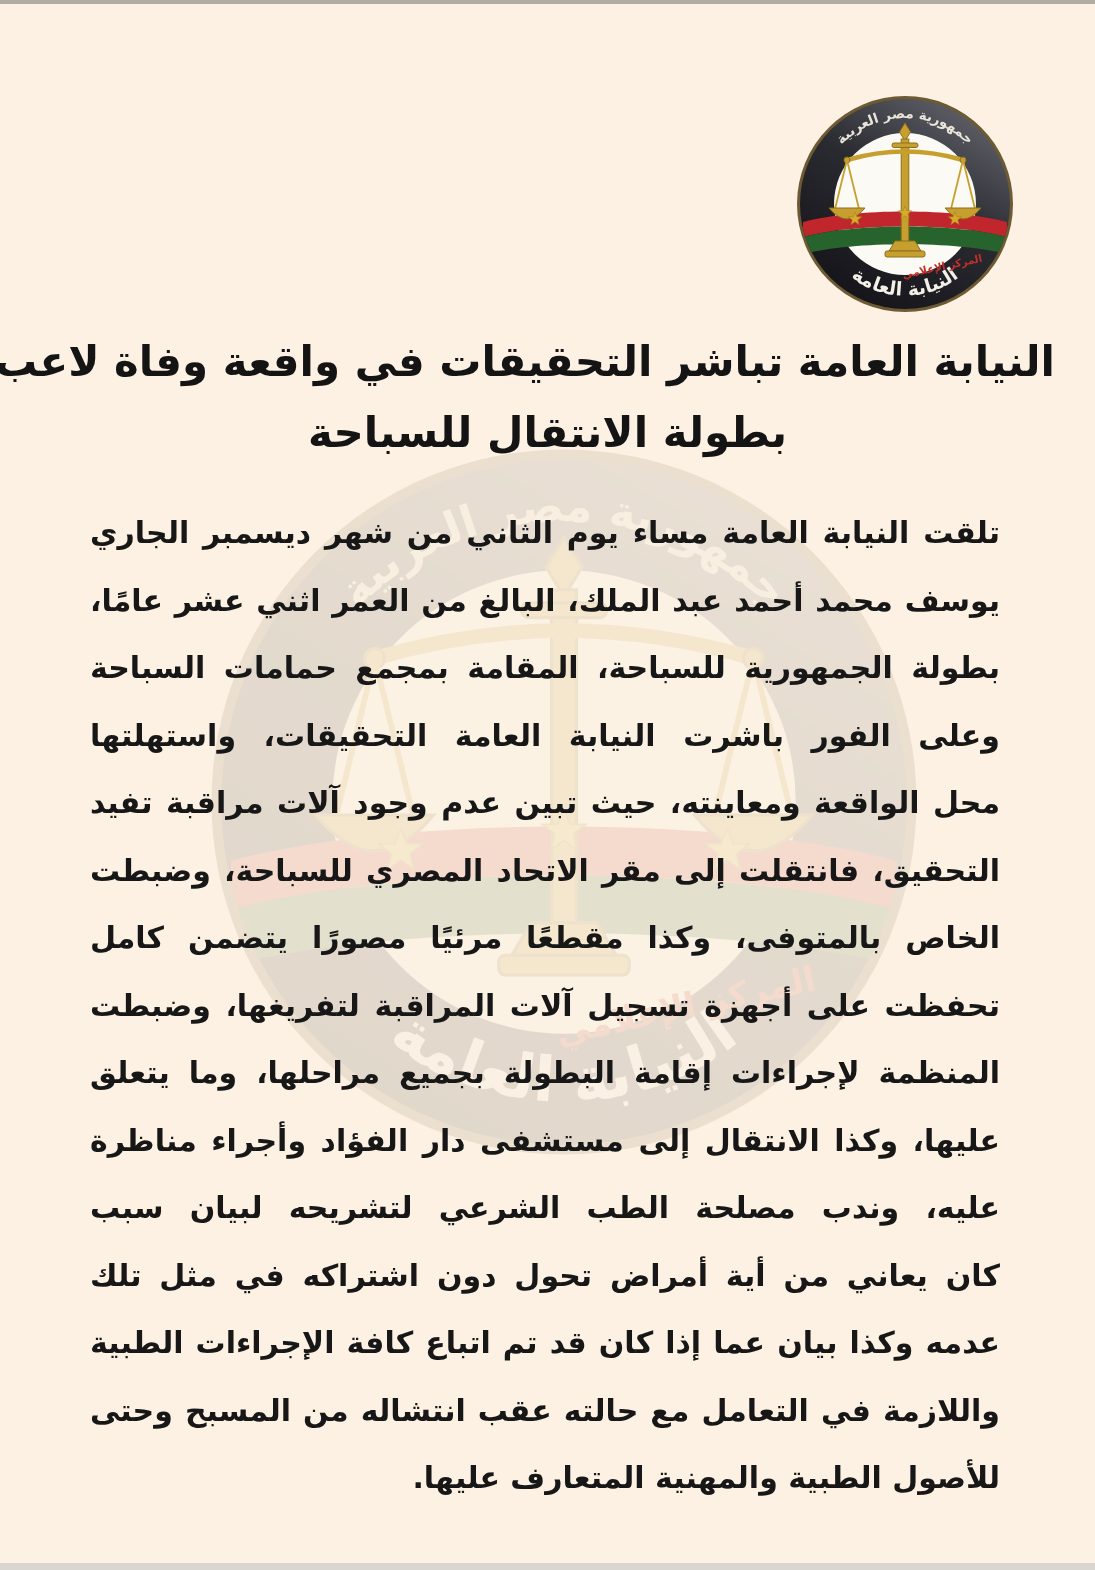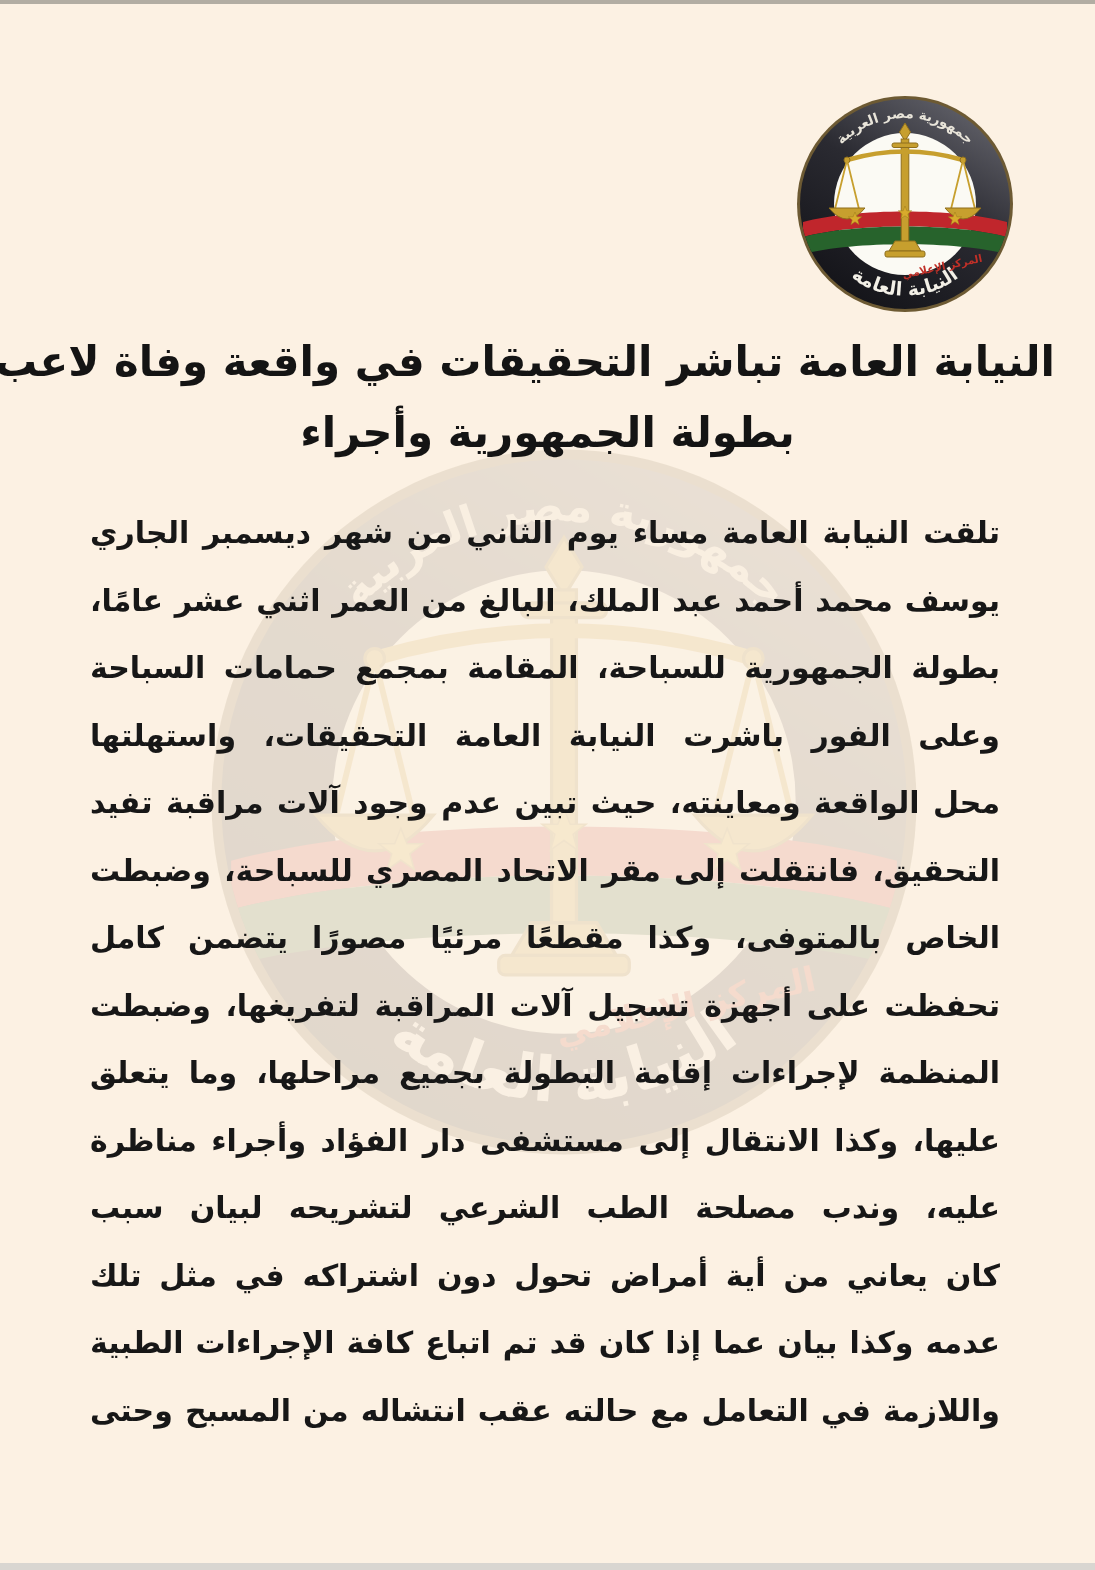--- a/index.html
+++ b/index.html
@@ -103,34 +103,35 @@
   <svg class="watermark" viewBox="0 0 220 220">
     <use href="#emblem"></use>
   </svg>
 
   <svg class="logo" viewBox="0 0 220 220">
     <use href="#emblem"></use>
   </svg>
 
   <div class="headline">
     <div class="hl">النيابة العامة تباشر التحقيقات في واقعة وفاة لاعب خلال</div>
-    <div class="hl">بطولة الجمهورية وأجراء</div>
+    <div class="hl">بطولة الانتقال للسباحة</div>
   </div>
 
   <div class="body-text">
       <div class="body-line">تلقت النيابة العامة مساء يوم الثاني من شهر ديسمبر الجاري بلاغًا بوفاة اللاعب/</div>
       <div class="body-line">يوسف محمد أحمد عبد الملك، البالغ من العمر اثني عشر عامًا، أثناء مشاركته في</div>
       <div class="body-line">بطولة الجمهورية للسباحة، المقامة بمجمع حمامات السباحة باستاد القاهرة الدولي.</div>
       <div class="body-line">وعلى الفور باشرت النيابة العامة التحقيقات، واستهلتها بالانتقال إلى</div>
       <div class="body-line">محل الواقعة ومعاينته، حيث تبين عدم وجود آلات مراقبة تفيد في مجريات</div>
       <div class="body-line">التحقيق، فانتقلت إلى مقر الاتحاد المصري للسباحة، وضبطت الملف الطبي</div>
       <div class="body-line">الخاص بالمتوفى، وكذا مقطعًا مرئيًا مصورًا يتضمن كامل تفاصيل الواقعة. كما</div>
       <div class="body-line">تحفظت على أجهزة تسجيل آلات المراقبة لتفريغها، وضبطت كافة المستندات</div>
       <div class="body-line">المنظمة لإجراءات إقامة البطولة بجميع مراحلها، وما يتعلق بالإشراف الطبي</div>
       <div class="body-line">عليها، وكذا الانتقال إلى مستشفى دار الفؤاد وأجراء مناظرة لجثمان المجني</div>
       <div class="body-line">عليه، وندب مصلحة الطب الشرعي لتشريحه لبيان سبب الوفاة، وعما إذا</div>
       <div class="body-line">كان يعاني من أية أمراض تحول دون اشتراكه في مثل تلك المسابقات من</div>
       <div class="body-line">عدمه وكذا بيان عما إذا كان قد تم اتباع كافة الإجراءات الطبية الصحيحة</div>
       <div class="body-line">واللازمة في التعامل مع حالته عقب انتشاله من المسبح وحتى وفاته وفقا</div>
+      <div class="body-line">للأصول الطبية والمهنية المتعارف عليها.</div>
     </div>
 
   <div class="bottom-strip"></div>
 </div>
 
 </body></html>

